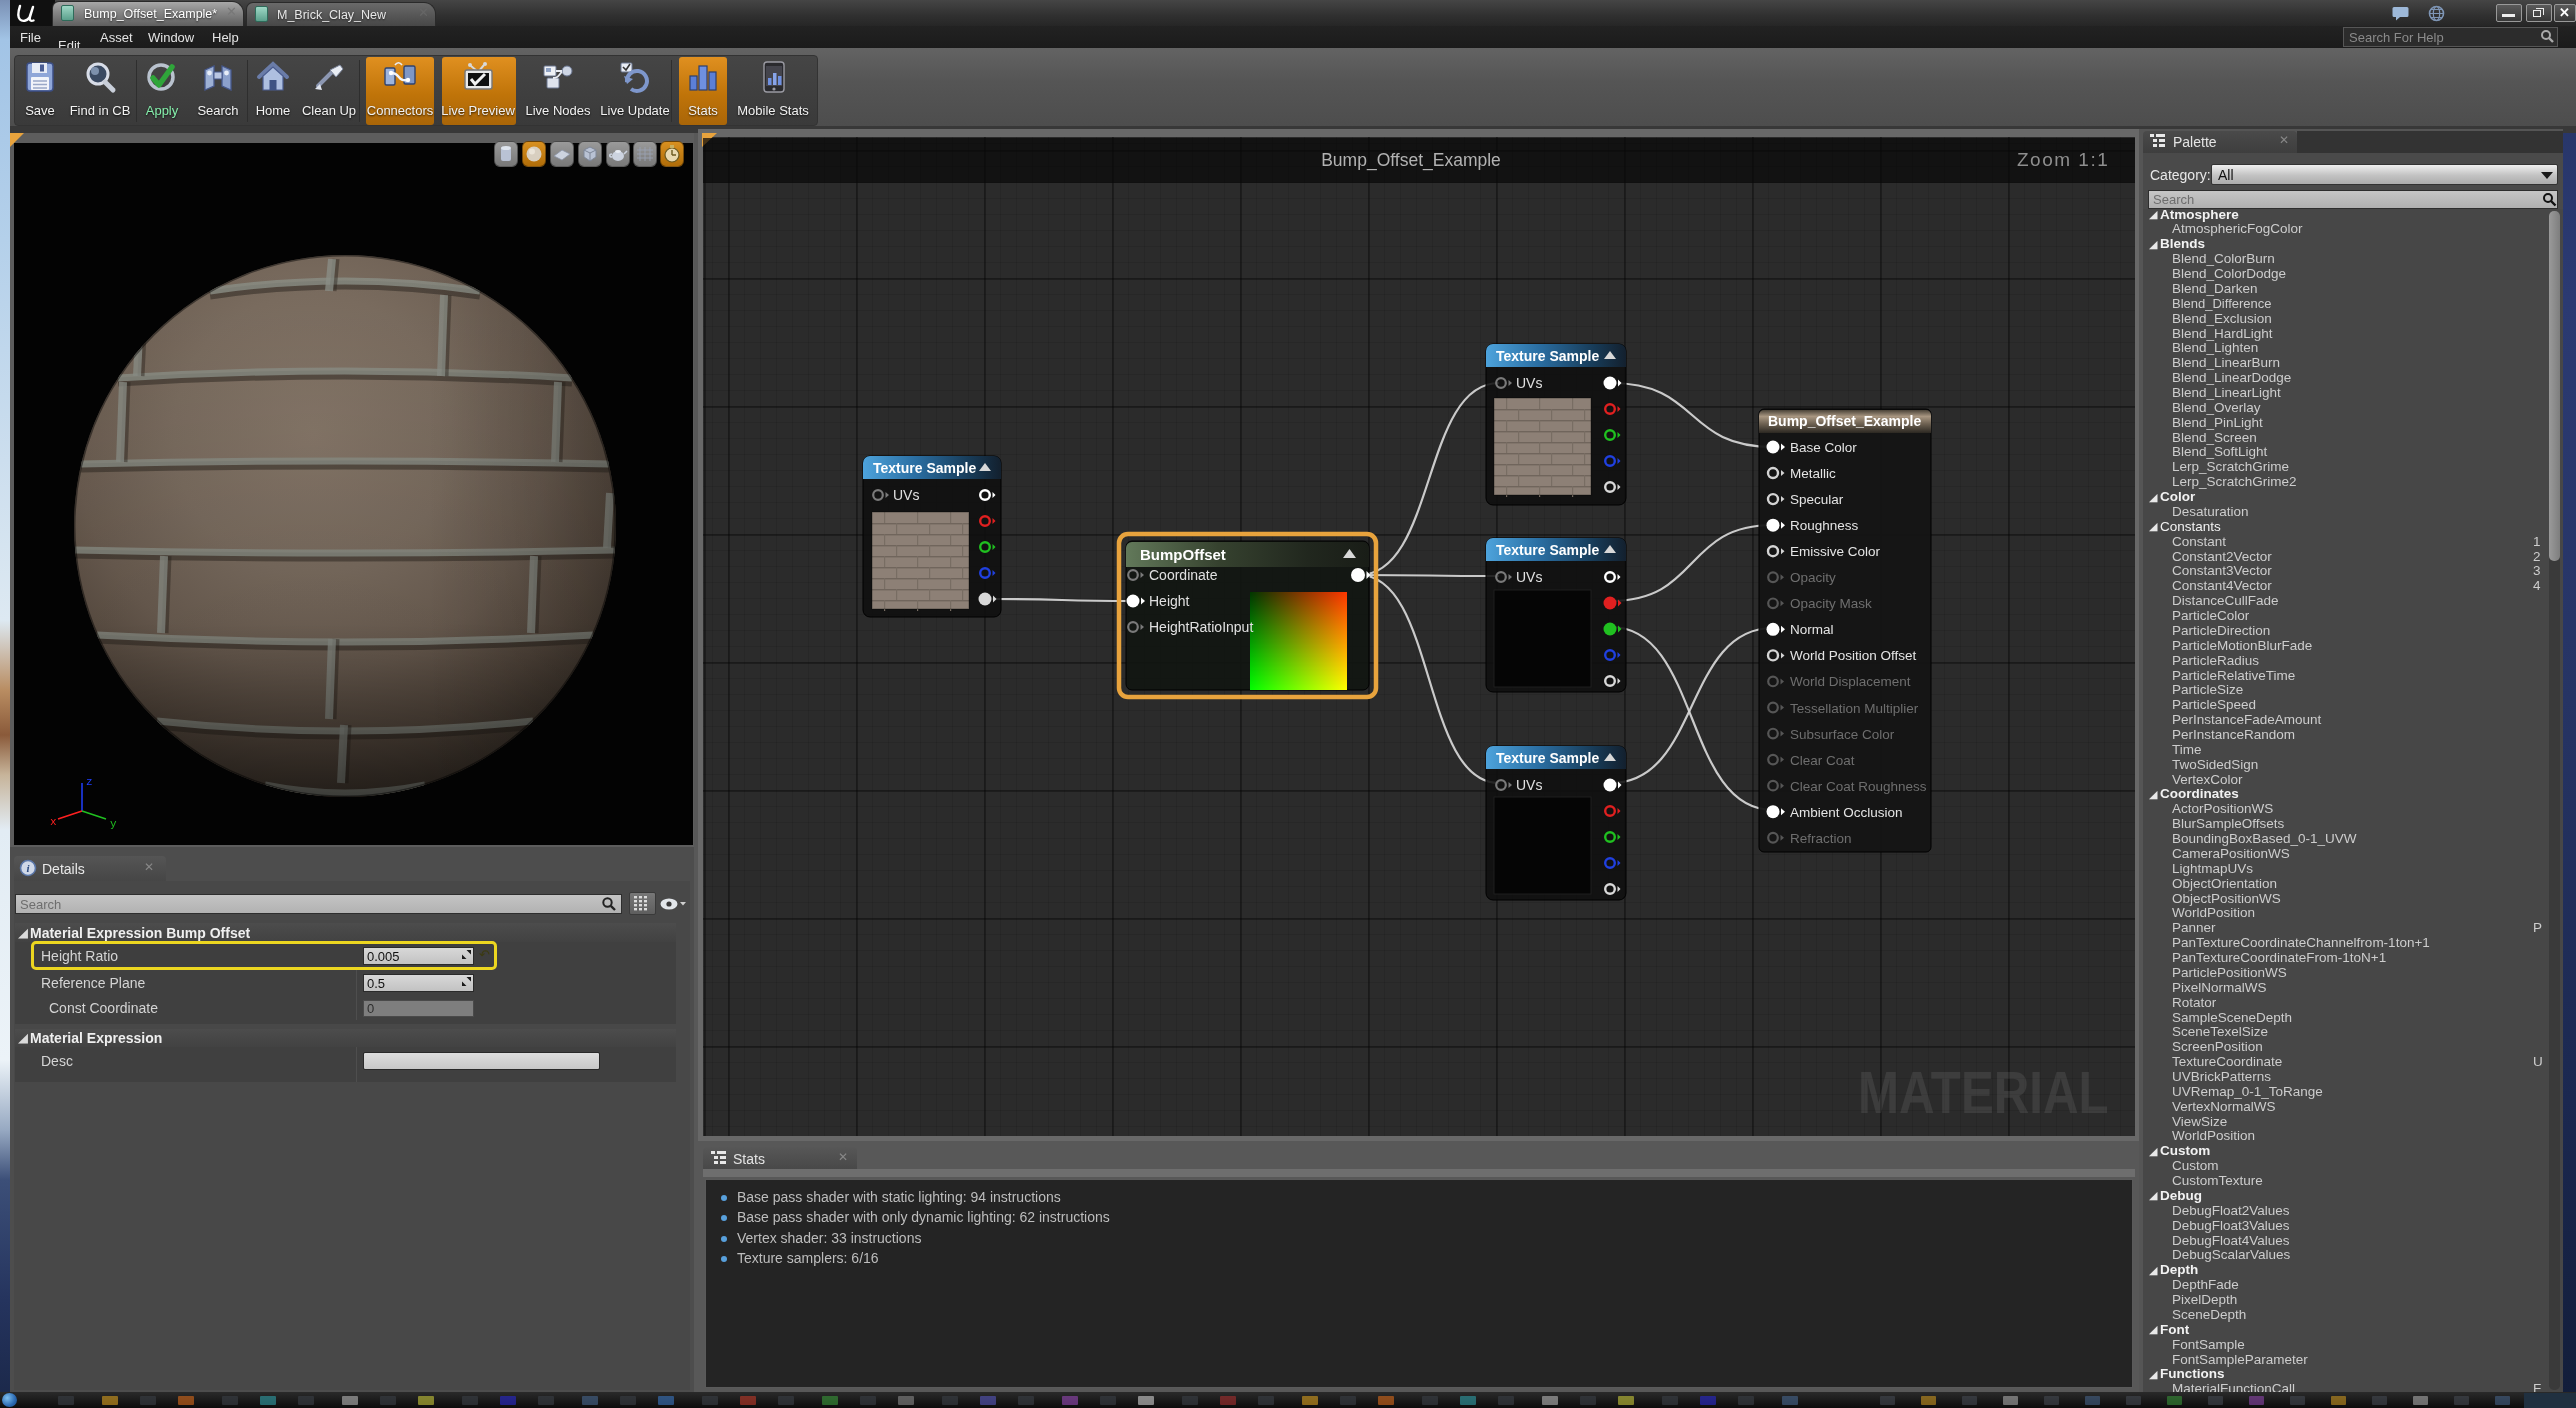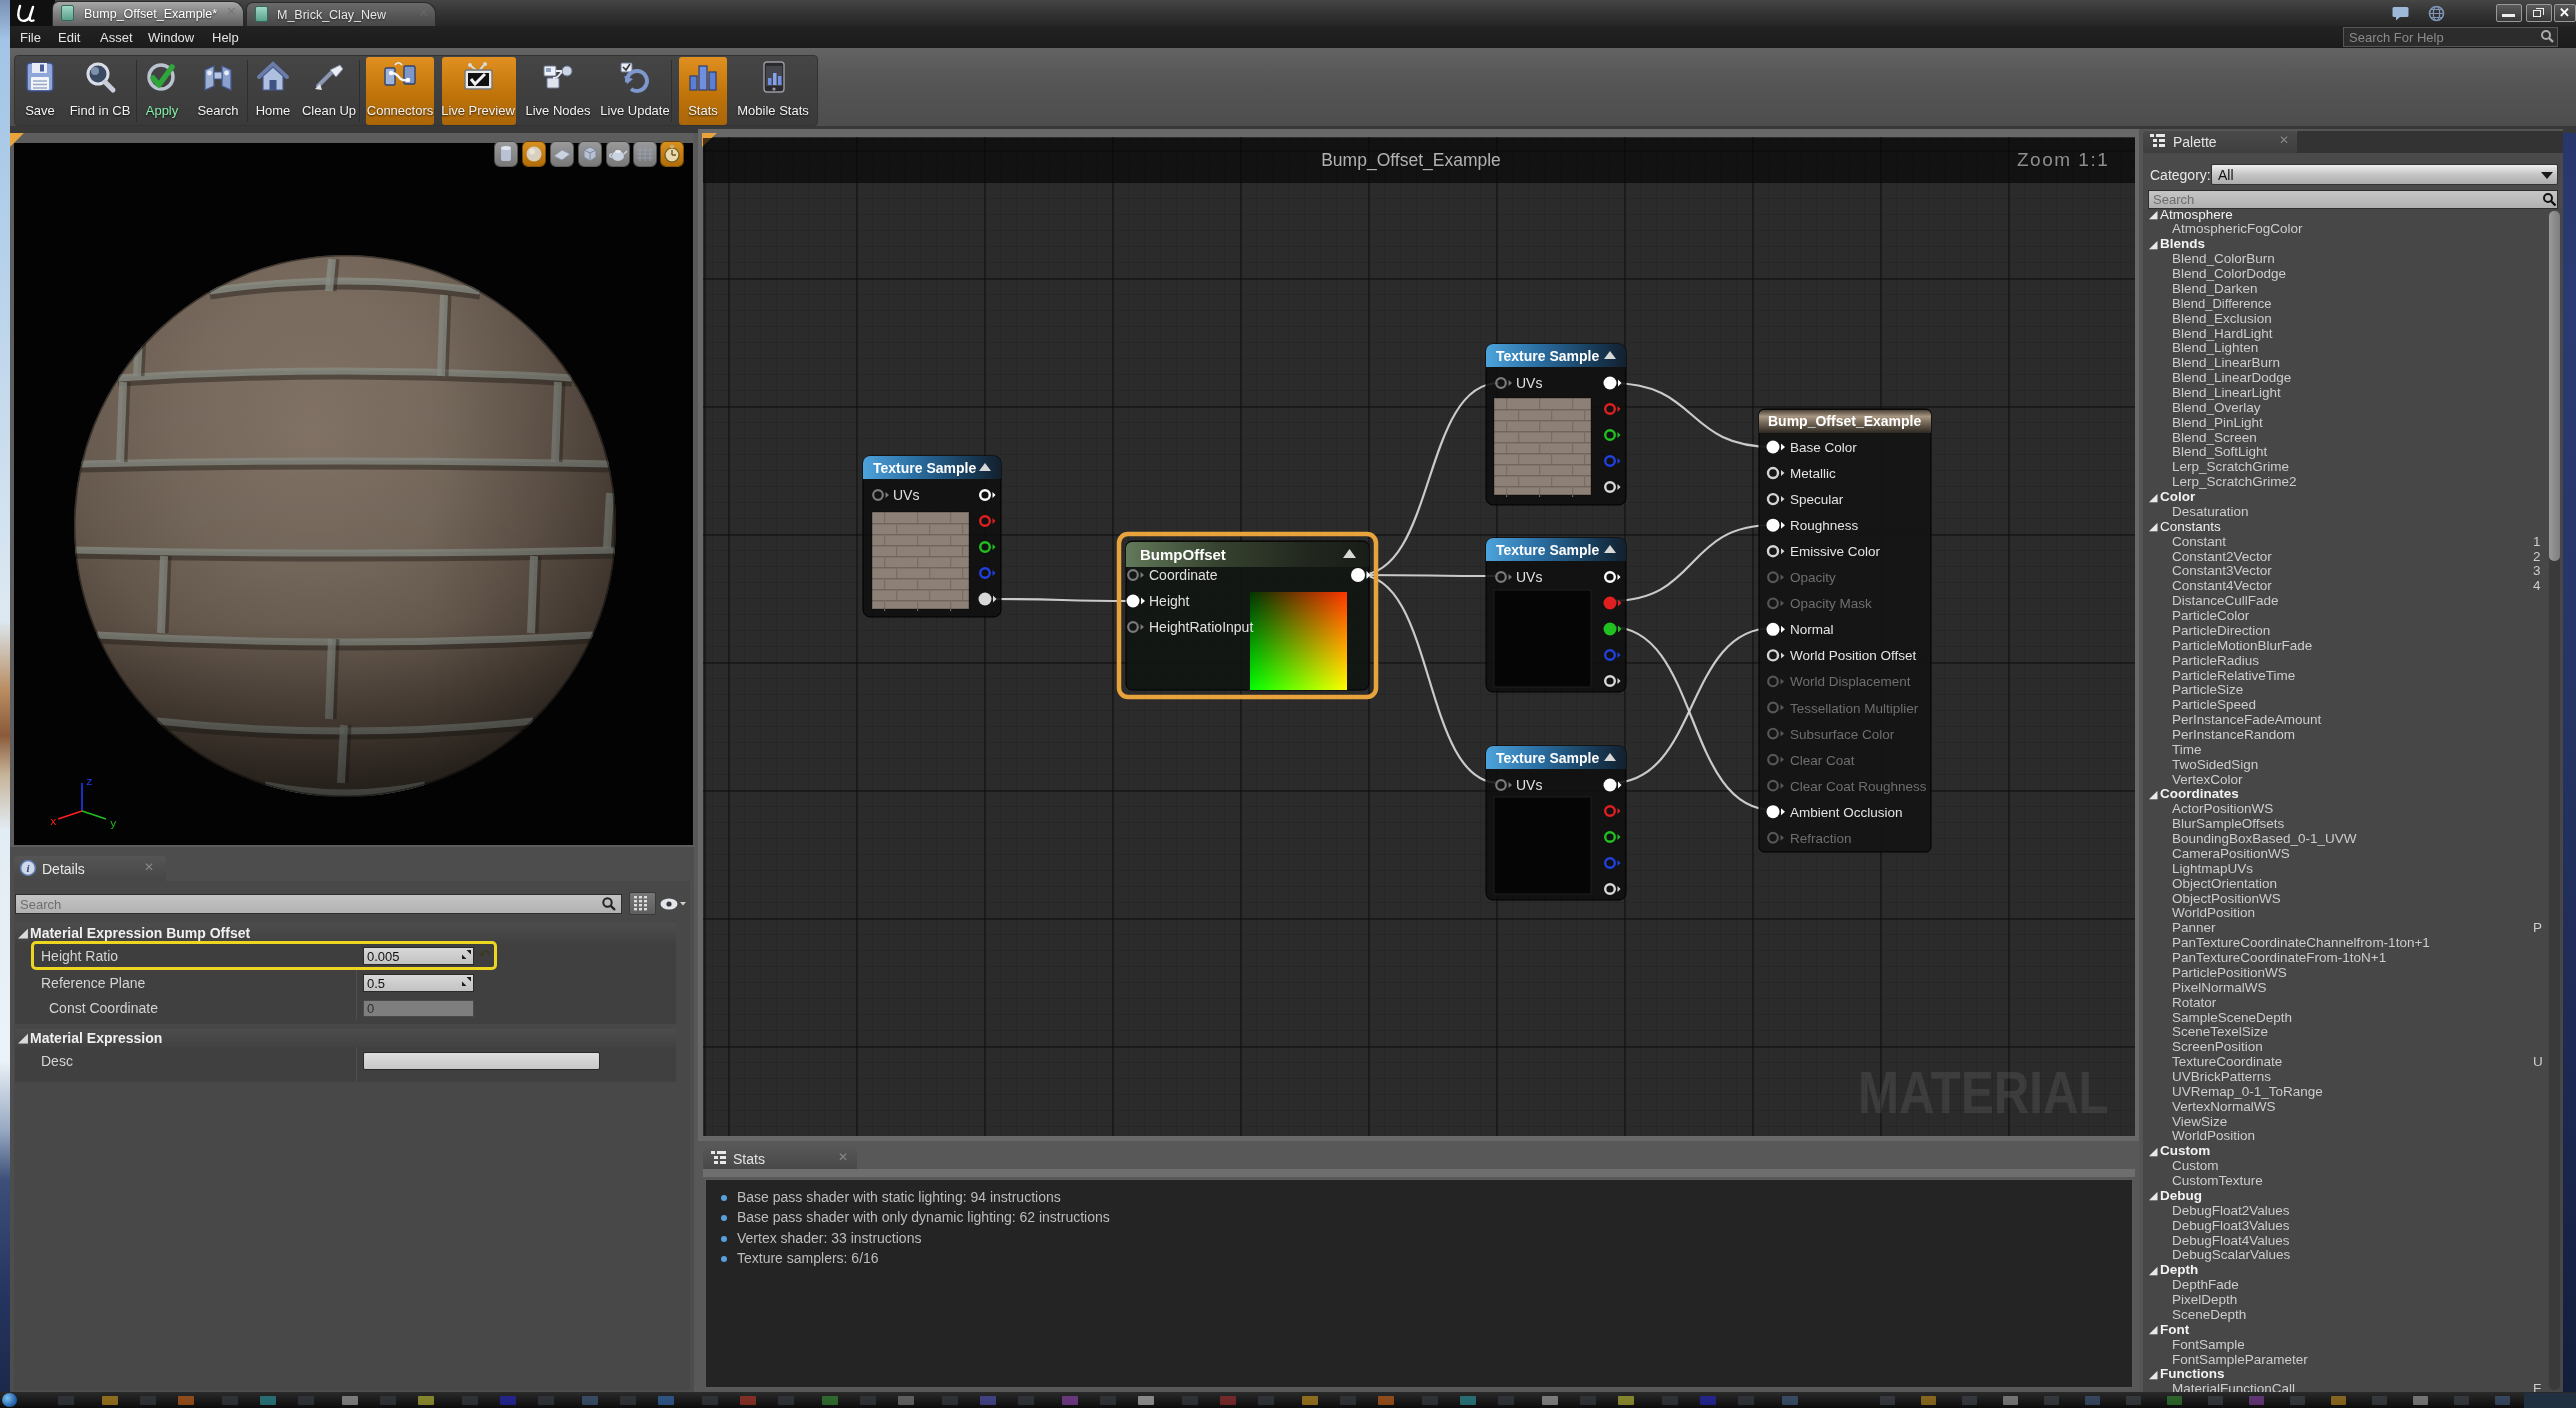--- a/index.html
+++ b/index.html
@@ -43,21 +43,21 @@
 <div class="abs" style="left:2496px;top:4px;width:26px;height:18px;background:linear-gradient(#5a5a5a,#383838);border:1px solid #999;border-radius:2px"></div>
 <div class="abs" style="left:2502px;top:14px;width:13px;height:3px;background:#ededed"></div>
 <div class="abs" style="left:2526px;top:4px;width:26px;height:18px;background:linear-gradient(#5a5a5a,#383838);border:1px solid #999;border-radius:2px"></div>
 <div class="abs" style="left:2533px;top:10px;width:8px;height:7px;border:1.5px solid #ededed"></div>
 <div class="abs" style="left:2536px;top:8px;width:8px;height:7px;border:1.5px solid #ededed;border-bottom:none;border-left:none"></div>
 <div class="abs" style="left:2554px;top:4px;width:22px;height:18px;background:linear-gradient(#5a5a5a,#383838);border:1px solid #999;border-radius:2px"></div>
 <div class="tx" style="left:2559px;top:5px;font-size:13px;font-weight:bold;color:#fff">✕</div>
 
 <div class="abs" style="left:10px;top:26px;width:2566px;height:22px;background:linear-gradient(#222,#1b1b1b)"></div>
 <div class="tx" style="left:20px;top:30px;font-size:13px;color:#e4e4e4">File</div>
-<div class="tx" style="left:58px;top:30px;font-size:13px;color:#e4e4e4">Edit</div>
+<div class="tx" style="left:58px;top:38px;font-size:13px;color:#e4e4e4">Edit</div>
 <div class="tx" style="left:100px;top:30px;font-size:13px;color:#e4e4e4">Asset</div>
 <div class="tx" style="left:148px;top:30px;font-size:13px;color:#e4e4e4">Window</div>
 <div class="tx" style="left:212px;top:30px;font-size:13px;color:#e4e4e4">Help</div>
 <div class="abs" style="left:2343px;top:27px;width:215px;height:20px;background:#2c2c2c;border:1px solid #565656"></div>
 <div class="tx" style="left:2349px;top:30px;font-size:13px;color:#8a8a8a">Search For Help</div>
 <svg class="abs" style="left:2540px;top:29px" width="15" height="15" viewBox="0 0 15 15">
  <circle cx="6" cy="6" r="4" fill="none" stroke="#aaa" stroke-width="2"></circle>
  <path d="M9 9 L13 13" stroke="#aaa" stroke-width="2.4"></path>
 </svg>
 
@@ -669,21 +669,21 @@
 <div class="abs" style="left:2148px;top:190px;width:410px;height:19px;background:linear-gradient(#c6c6c6,#b0b0b0);border:1px solid #2e2e2e"></div>
 <div class="tx" style="left:2153px;top:192px;font-size:13px;color:#6e6e6e">Search</div>
 <svg class="abs" style="left:2542px;top:192px" width="15" height="15" viewBox="0 0 15 15">
  <circle cx="6" cy="6" r="4" fill="none" stroke="#111" stroke-width="2"></circle>
     <path d="M9 9 L13.5 13.5" stroke="#111" stroke-width="2.4"></path>
 </svg>
 <div class="abs" style="left:2143px;top:209px;width:420px;height:1183px;background:#474747;overflow:hidden"></div>
 <div class="abs" style="left:2549px;top:211px;width:11px;height:1179px;background:#3a3a3a;border-radius:5px"></div>
 <div class="abs" style="left:2549px;top:211px;width:11px;height:350px;background:linear-gradient(90deg,#9a9a9a,#7e7e7e);border-radius:5px"></div>
 <div class="tx" style="left:2149px;top:208.0px;font-size:11px;color:#e8e8e8">◢</div>
-<div class="tx" style="left:2160px;top:206.5px;font-size:13.5px;font-weight:normal;color:#f2f2f2">Atmosphere</div>
+<div class="tx" style="left:2160px;top:206.5px;font-size:13.5px;font-weight:bold;color:#f2f2f2">Atmosphere</div>
 <div class="tx" style="left:2172px;top:221.4px;font-size:13.5px;color:#cdcdcd">AtmosphericFogColor</div>
 <div class="tx" style="left:2149px;top:237.7px;font-size:11px;color:#e8e8e8">◢</div>
 <div class="tx" style="left:2160px;top:236.2px;font-size:13.5px;font-weight:bold;color:#f2f2f2">Blends</div>
 <div class="tx" style="left:2172px;top:251.1px;font-size:13.5px;color:#cdcdcd">Blend_ColorBurn</div>
 <div class="tx" style="left:2172px;top:266.0px;font-size:13.5px;color:#cdcdcd">Blend_ColorDodge</div>
 <div class="tx" style="left:2172px;top:280.9px;font-size:13.5px;color:#cdcdcd">Blend_Darken</div>
 <div class="tx" style="left:2172px;top:295.7px;font-size:13px;color:#cdcdcd">Blend_Difference</div>
 <div class="tx" style="left:2172px;top:310.6px;font-size:13.5px;color:#cdcdcd">Blend_Exclusion</div>
 <div class="tx" style="left:2172px;top:325.5px;font-size:13.5px;color:#cdcdcd">Blend_HardLight</div>
 <div class="tx" style="left:2172px;top:340.3px;font-size:13.5px;color:#cdcdcd">Blend_Lighten</div>

